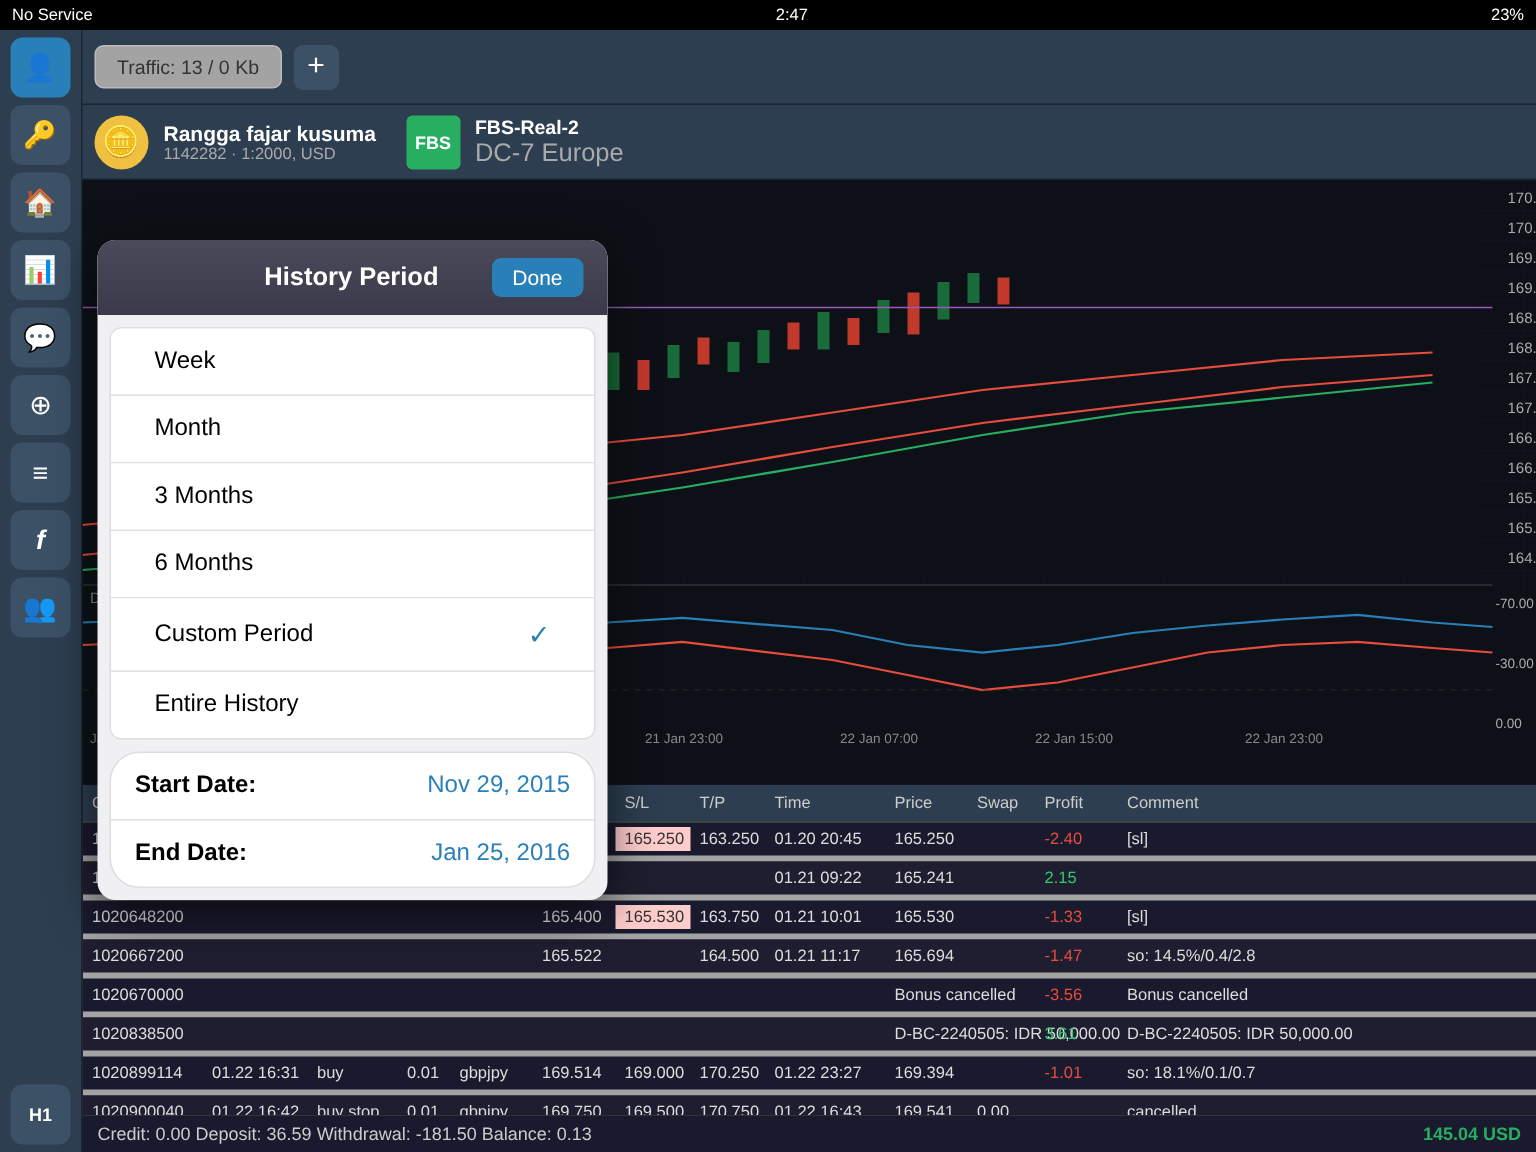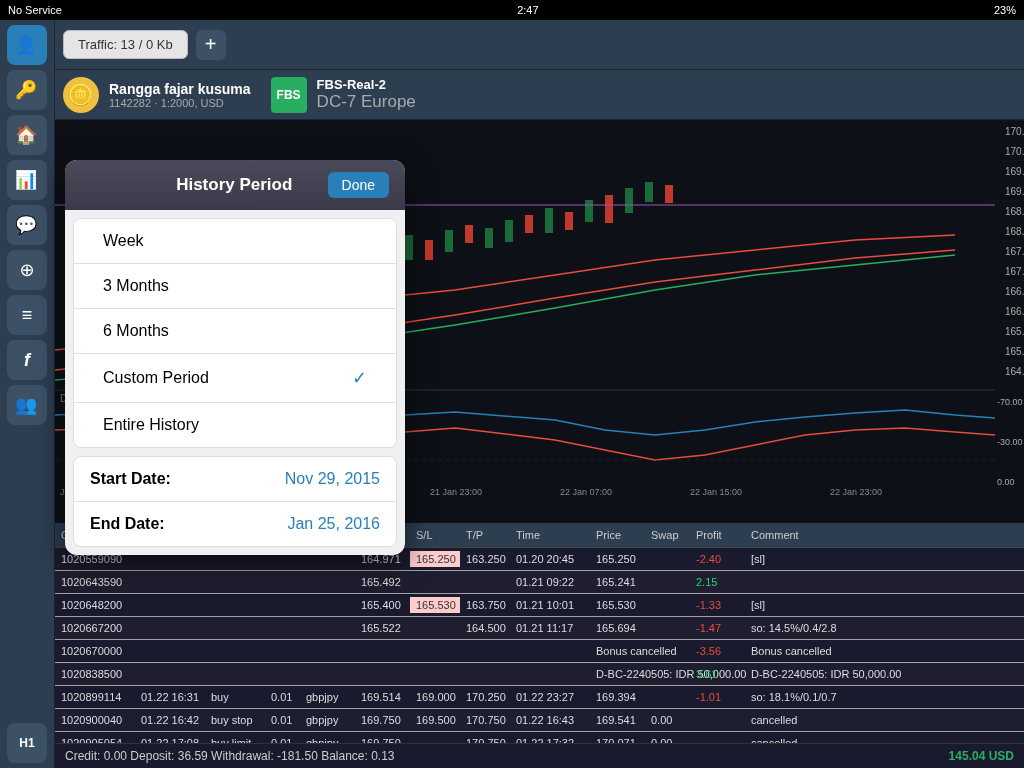--- a/index.html
+++ b/index.html
@@ -72,21 +72,21 @@
     .top-bar {
       height: 50px;
       background: #2c3e50;
       display: flex;
       align-items: center;
       padding: 0 8px;
       gap: 8px;
       border-bottom: 1px solid #1a252f;
     }
     .traffic-btn {
-      background: #e5e5e5;
+      background: #a3a3a3;
       border: 1px solid #bbb;
       border-radius: 6px;
       padding: 6px 14px;
       font-size: 13px;
       color: #333;
       cursor: pointer;
     }
     .add-btn {
       width: 30px;
       height: 30px;
@@ -165,21 +165,21 @@
       top: 0;
     }
     .th {
       padding: 2px 6px;
       white-space: nowrap;
     }
     .table-row {
       display: flex;
       color: #ddd;
       font-size: 11px;
-      border-bottom: 1px solid #a3a3a3;
+      border-bottom: 4px solid #a3a3a3;
       padding: 3px 0;
     }
     .table-row:nth-child(even) { background: #1e1e30; }
     .td {
       padding: 2px 6px;
       white-space: nowrap;
     }
     .td.red { color: #e74c3c; }
     .td.green { color: #2ecc71; }
 
@@ -266,21 +266,21 @@
     .dialog-item:last-child { border-bottom: none; }
     .dialog-item.selected { }
     .checkmark {
       color: #2980b9;
       font-size: 18px;
     }
 
     .dialog-dates {
       background: #fff;
       margin: 8px 8px 8px 8px;
-      border-radius: 8px;
+      border-radius: 20px;
       overflow: hidden;
       border: 1px solid #ddd;
     }
     .date-row {
       padding: 13px 16px;
       font-size: 16px;
       color: #000;
       border-bottom: 1px solid #e0e0e0;
       cursor: pointer;
       display: flex;
@@ -609,20 +609,23 @@
     <div class="dialog-header">
       <div style="width:60px"></div>
       <div class="dialog-title">History Period</div>
       <button class="done-btn">Done</button>
     </div>
     <div class="dialog-list">
       <div class="dialog-item">
         <span>Week</span>
       </div>
       <div class="dialog-item">
+        <span>Month</span>
+      </div>
+      <div class="dialog-item">
         <span>3 Months</span>
       </div>
       <div class="dialog-item">
         <span>6 Months</span>
       </div>
       <div class="dialog-item selected">
         <span>Custom Period</span>
         <span class="checkmark">✓</span>
       </div>
       <div class="dialog-item">

